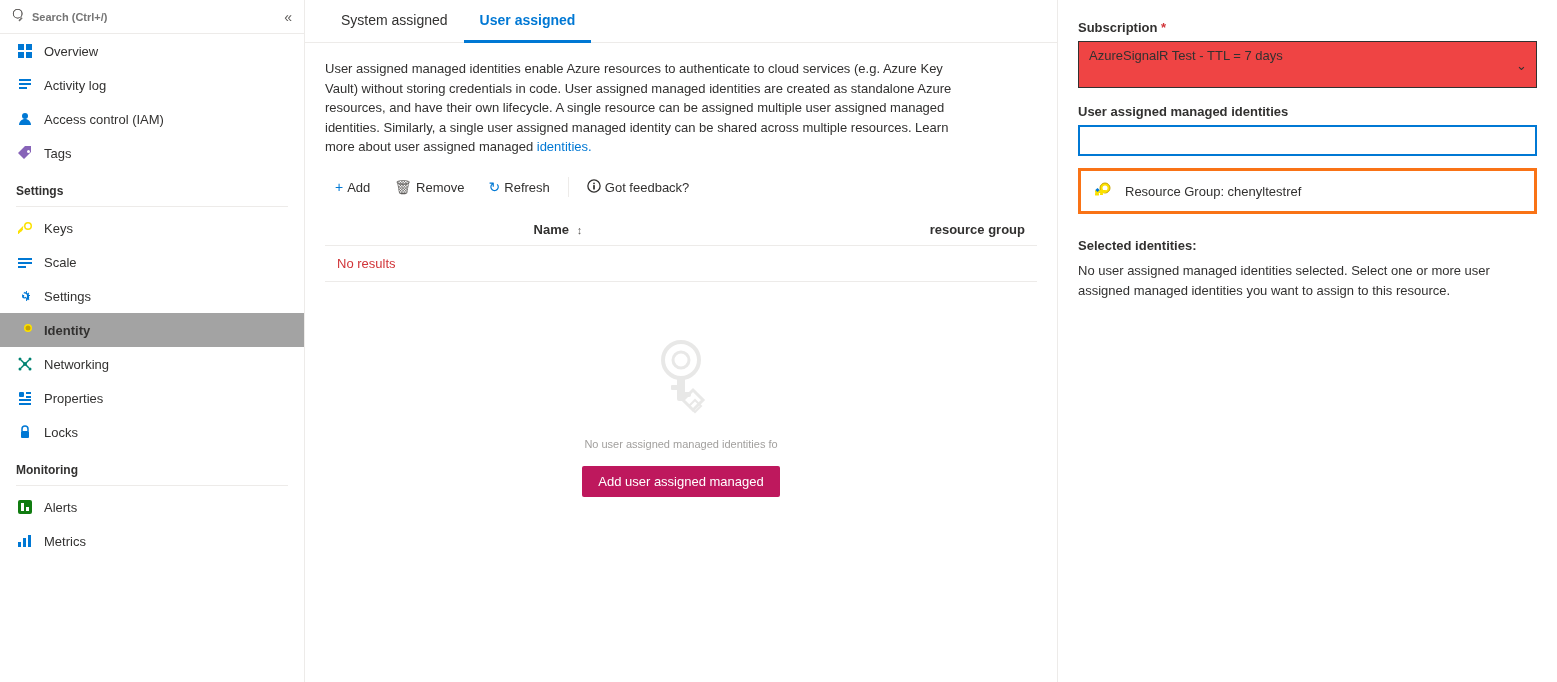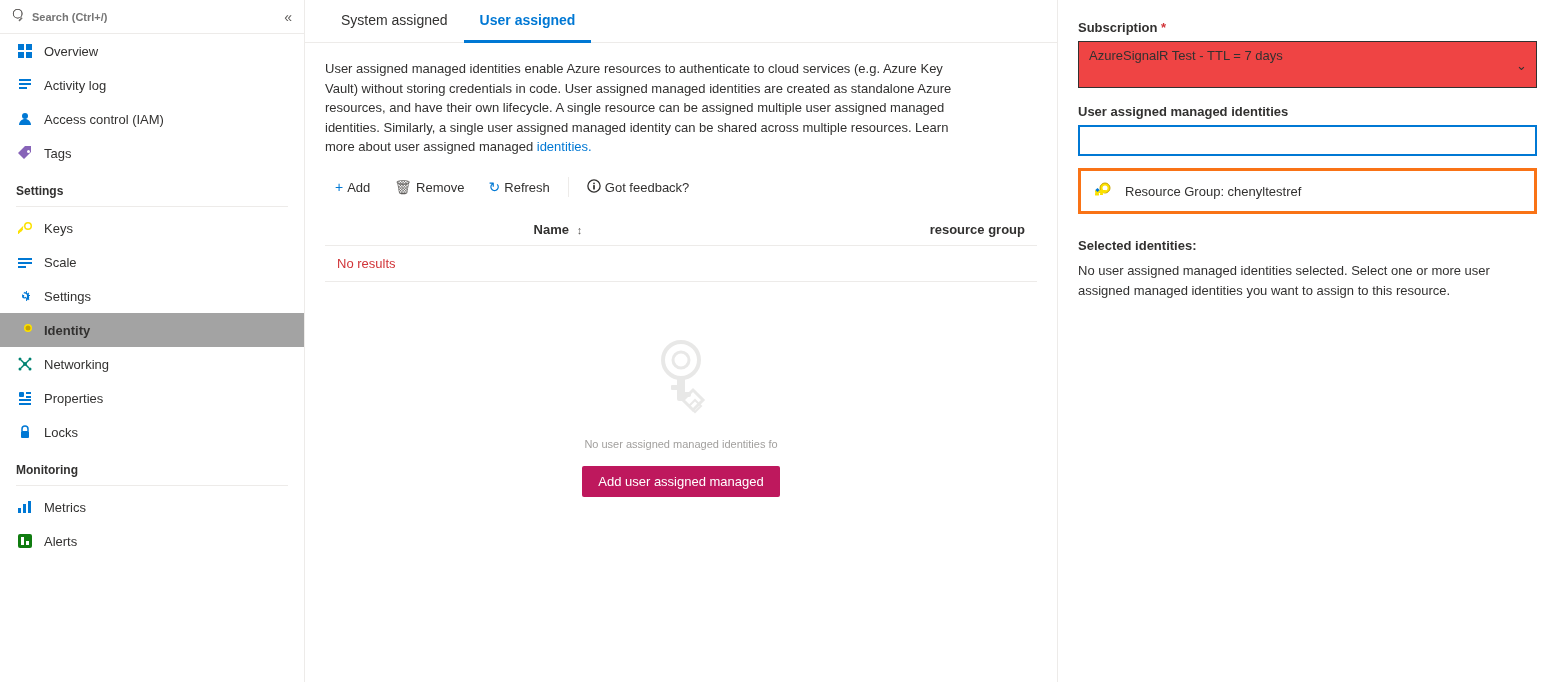--- a/index.html
+++ b/index.html
@@ -415,38 +415,38 @@
             <path d="M5 7V5a3 3 0 0 1 6 0v2" fill="none" stroke="currentColor" stroke-width="1.5"></path>
           </svg>
       </span>
       <span>Locks</span>
     </div>
 
     <div class="section-header">Monitoring</div>
     <hr class="section-divider">
 
     <div class="nav-item">
-      <span class="icon icon-blue">
-        <svg width="16" height="16" viewBox="0 0 16 16" fill="currentColor">
-            <rect x="1" y="9" width="3" height="5"></rect>
-            <rect x="6" y="5" width="3" height="9"></rect>
-            <rect x="11" y="2" width="3" height="12"></rect>
-          </svg>
-      </span>
-      <span>Metrics</span>
-    </div>
-    <div class="nav-item">
       <span class="icon icon-green">
         <svg width="16" height="16" viewBox="0 0 16 16" fill="#107c10">
             <rect x="1" y="1" width="14" height="14" rx="2"></rect>
             <rect x="4" y="4" width="3" height="8" fill="white"></rect>
             <rect x="9" y="8" width="3" height="4" fill="white"></rect>
           </svg>
       </span>
       <span>Alerts</span>
+    </div>
+    <div class="nav-item">
+      <span class="icon icon-blue">
+        <svg width="16" height="16" viewBox="0 0 16 16" fill="currentColor">
+            <rect x="1" y="9" width="3" height="5"></rect>
+            <rect x="6" y="5" width="3" height="9"></rect>
+            <rect x="11" y="2" width="3" height="12"></rect>
+          </svg>
+      </span>
+      <span>Metrics</span>
     </div>
   </div>
 </div>
 
 <div class="main-content">
 
   <div class="tabs">
     <div class="tab">System assigned</div>
     <div class="tab active">User assigned</div>
   </div>

